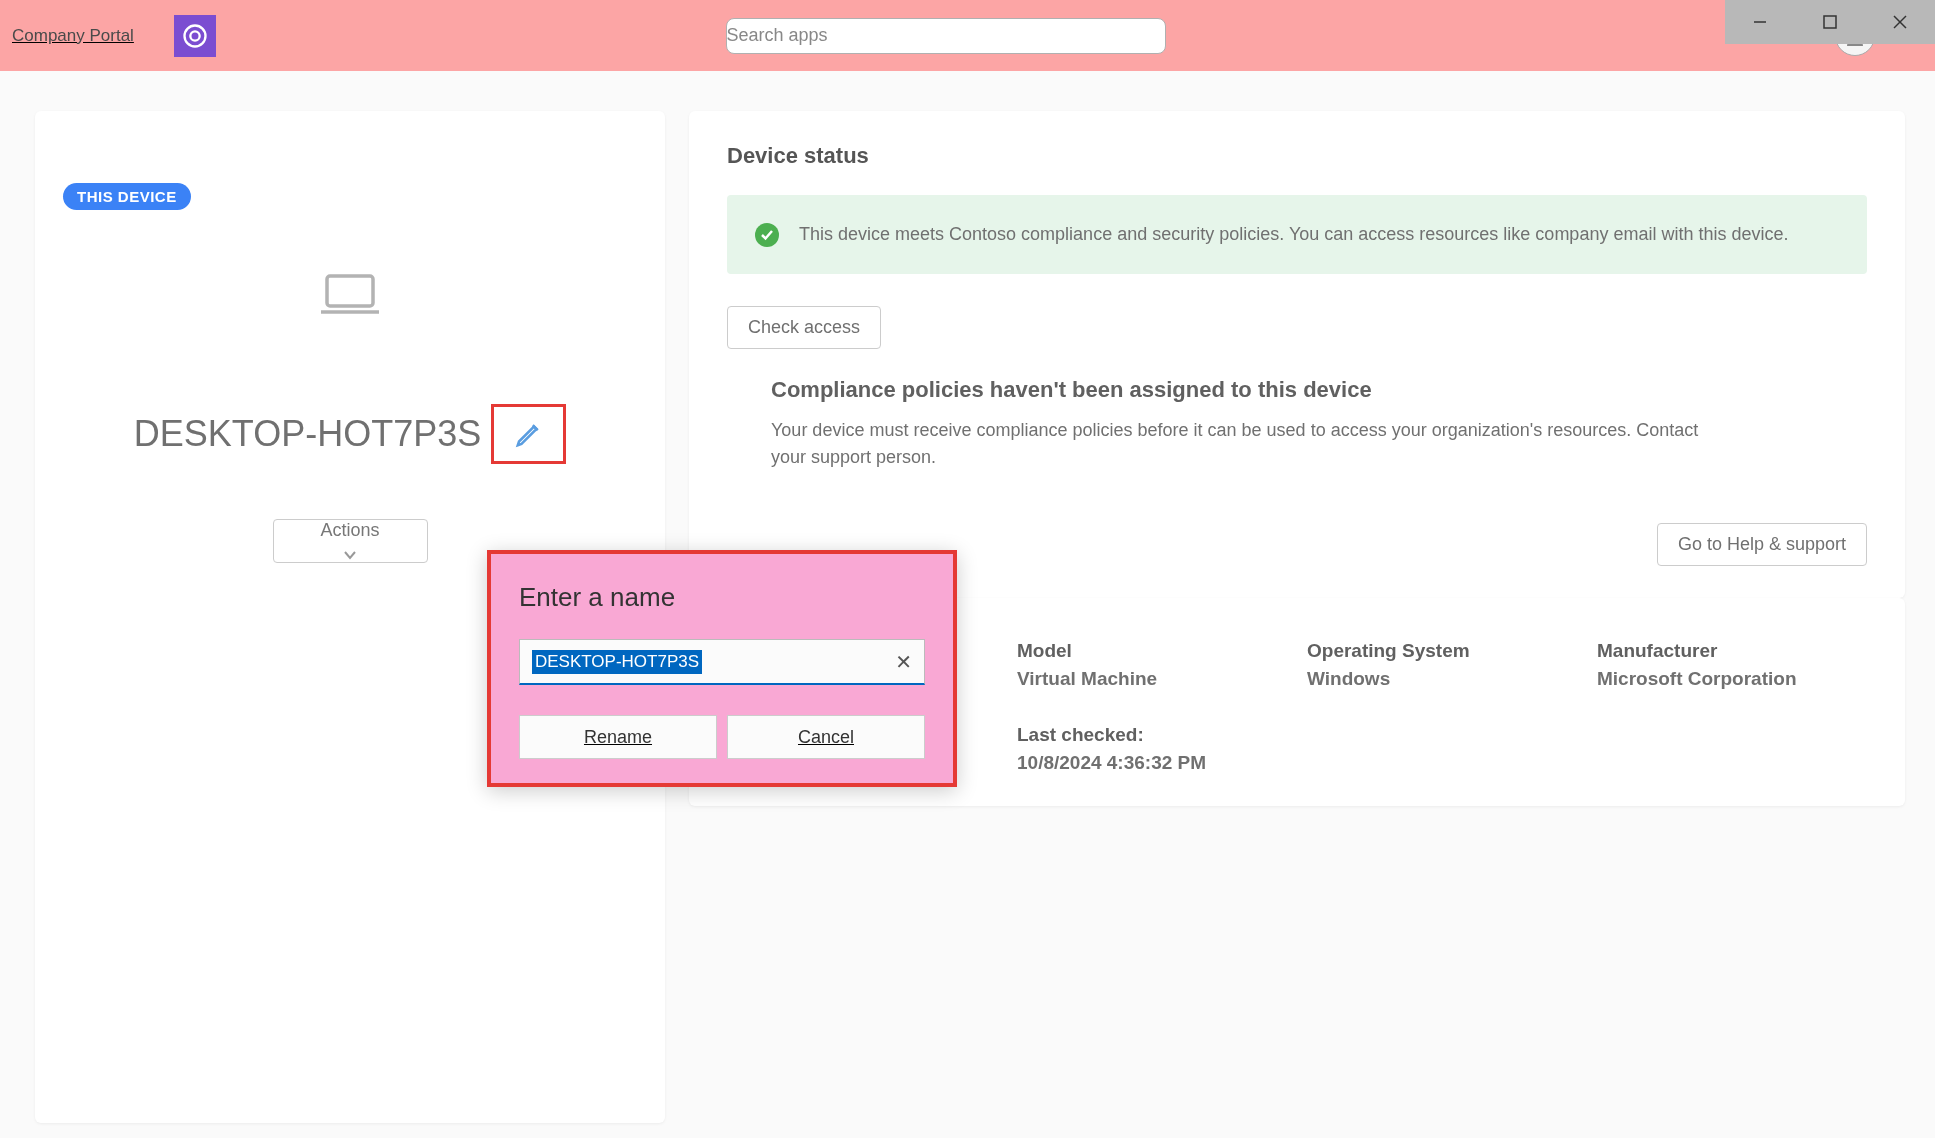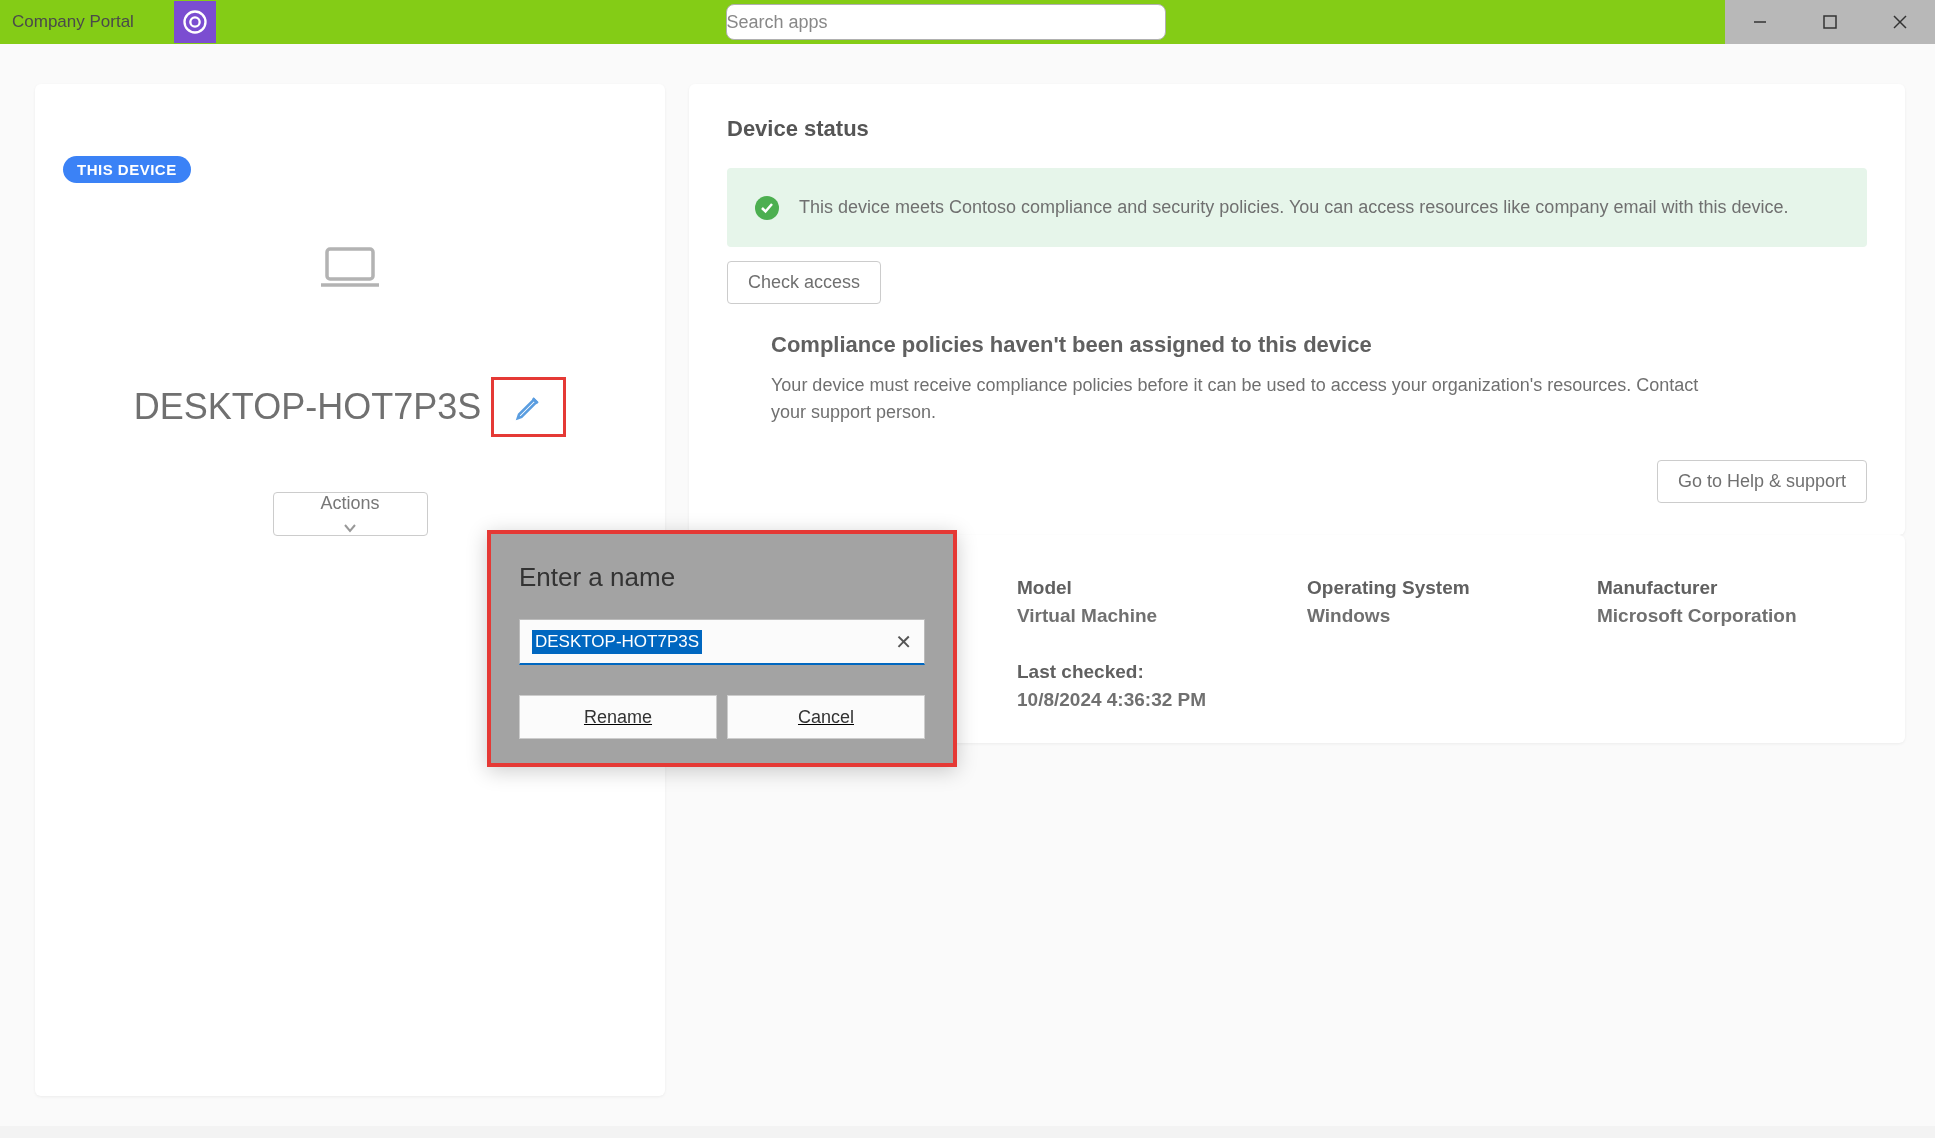--- a/index.html
+++ b/index.html
@@ -5,25 +5,26 @@
     * { box-sizing: border-box; margin: 0; padding: 0; }
     body {
       font-family: 'Segoe UI', Tahoma, sans-serif;
       background: #f3f3f3;
       width: 1935px;
       height: 1138px;
       overflow: hidden;
     }
     
     .titlebar {
-      height: 44px;
-      background: #84cc16;
+      height: 71px;
+      background: #fca5a5;
       display: flex;
       align-items: center;
       position: relative;
+      text-decoration: underline;
     }
     .app-title {
       color: #4a4a4a;
       font-size: 17px;
       margin-left: 12px;
       margin-right: 40px;
     }
     .app-logo {
       width: 42px;
       height: 42px;
@@ -197,21 +198,21 @@
     }
     .check-access-btn, .help-support-btn {
       border: 1px solid #ccc;
       border-radius: 4px;
       padding: 10px 20px;
       font-size: 18px;
       color: #707070;
       background: #fff;
       cursor: pointer;
       display: inline-block;
-      margin-top: 14px;
+      margin-top: 32px;
     }
     .compliance-block {
       margin-top: 28px;
       padding-left: 44px;
     }
     .compliance-block h3 {
       color: #606060;
       font-size: 22px;
       font-weight: 600;
       margin-bottom: 14px;
@@ -242,23 +243,23 @@
       margin-bottom: 6px;
     }
     .detail .value {
       color: #707070;
       font-size: 19px;
     }
     
     .dialog {
       position: absolute;
       left: 487px;
-      top: 530px;
+      top: 550px;
       width: 470px;
-      background: #a3a3a3;
+      background: #f9a8d4;
       border: 4px solid #e53935;
       box-shadow: 0 4px 20px rgba(0,0,0,0.2);
       padding: 28px 28px 24px;
     }
     .dialog h2 {
       font-size: 26px;
       font-weight: 400;
       color: #333;
       margin-bottom: 26px;
     }

